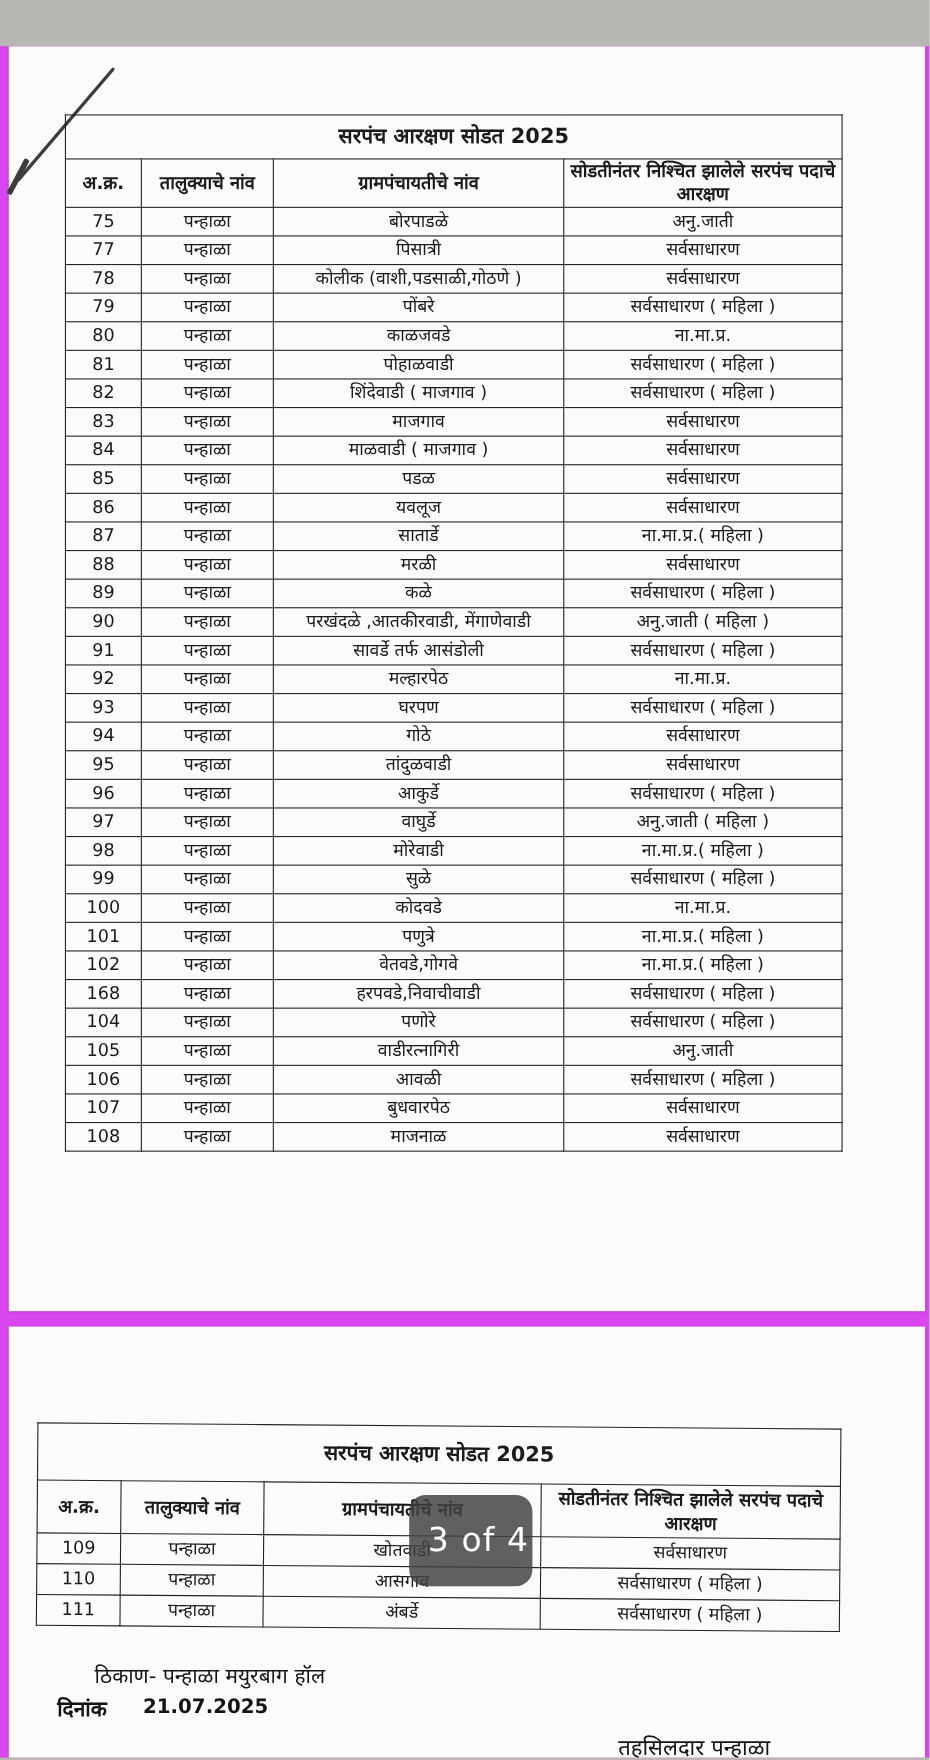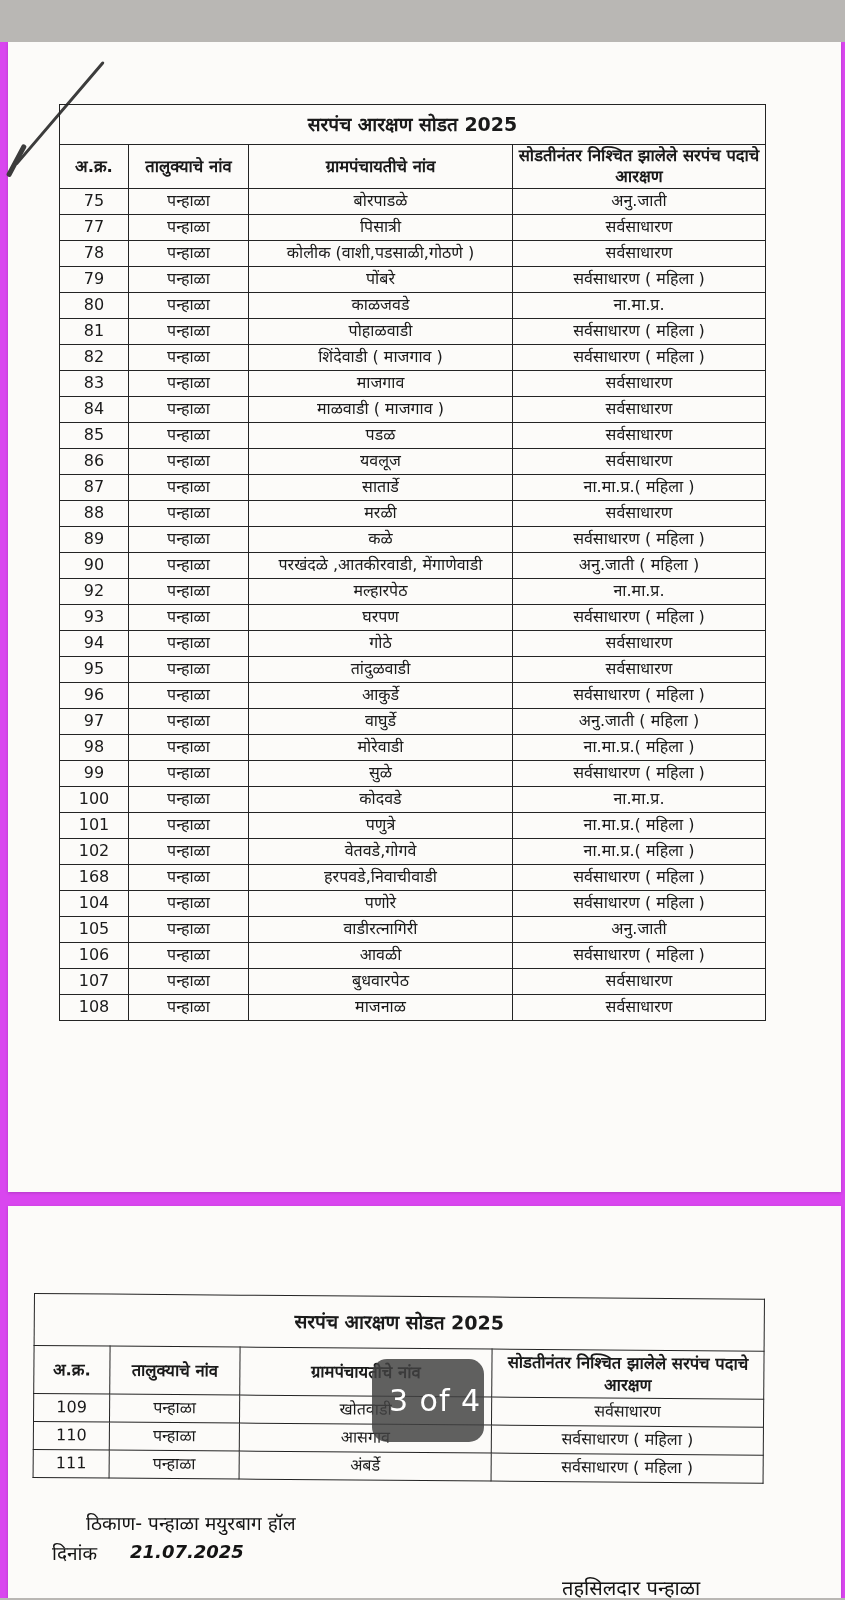--- a/index.html
+++ b/index.html
@@ -48,22 +48,22 @@
 
   #page-indicator {
     position:absolute; left:372px; top:1317px; width:112px; height:83px;
     background:rgba(66,66,66,0.84); border-radius:15px;
     display:flex; align-items:center; justify-content:center;padding-left:14px;
   }
   #page-indicator span { color:#ffffff; font-size:30px; letter-spacing:1px; }
 
   .footer-text { position:absolute; font-size:19px; color:#141414; white-space:nowrap; }
   #footer-location { left:86px; top:1468px; }
-  #footer-date-label { left:52px; top:1498px; }
-  #footer-date-value { left:130px; top:1499px; font-weight:600; font-size:18px;font-style:italic; }
+  #footer-date-label { left:52px; top:1498px;font-weight:bold; }
+  #footer-date-value { left:130px; top:1499px; font-weight:600; font-size:18px; }
   #footer-signature { left:562px; top:1532px; font-weight:normal; font-size:20px;text-align:center; }
 </style>
 </head>
 <body>
 
 <div id="screen">
 
   <div id="page1" class="photo-page">
     <div id="stroke1a" class="pen-stroke"></div>
     <div id="stroke1b" class="pen-stroke"></div>
@@ -168,20 +168,26 @@
             <td>89</td>
             <td>पन्हाळा</td>
             <td>कळे</td>
             <td>सर्वसाधारण ( महिला )</td>
           </tr>
           <tr class="data-row">
             <td>90</td>
             <td>पन्हाळा</td>
             <td>परखंदळे ,आतकीरवाडी, मेंगाणेवाडी</td>
             <td>अनु.जाती ( महिला )</td>
+          </tr>
+          <tr class="data-row">
+            <td>91</td>
+            <td>पन्हाळा</td>
+            <td>सावर्डे तर्फ आसंडोली</td>
+            <td>सर्वसाधारण ( महिला )</td>
           </tr>
           <tr class="data-row">
             <td>92</td>
             <td>पन्हाळा</td>
             <td>मल्हारपेठ</td>
             <td>ना.मा.प्र.</td>
           </tr>
           <tr class="data-row">
             <td>93</td>
             <td>पन्हाळा</td>

